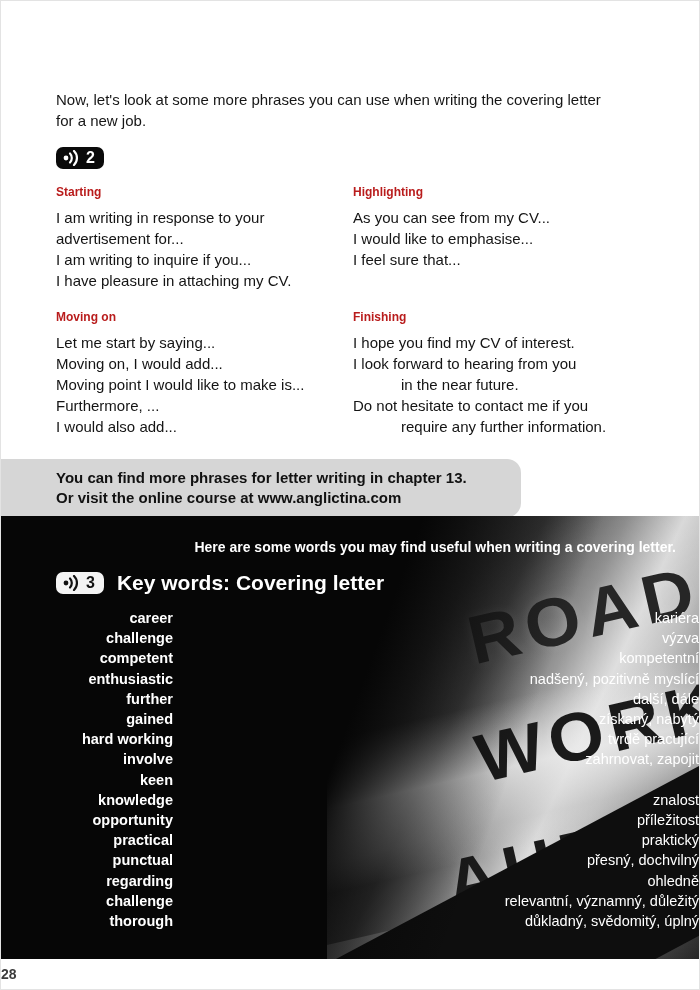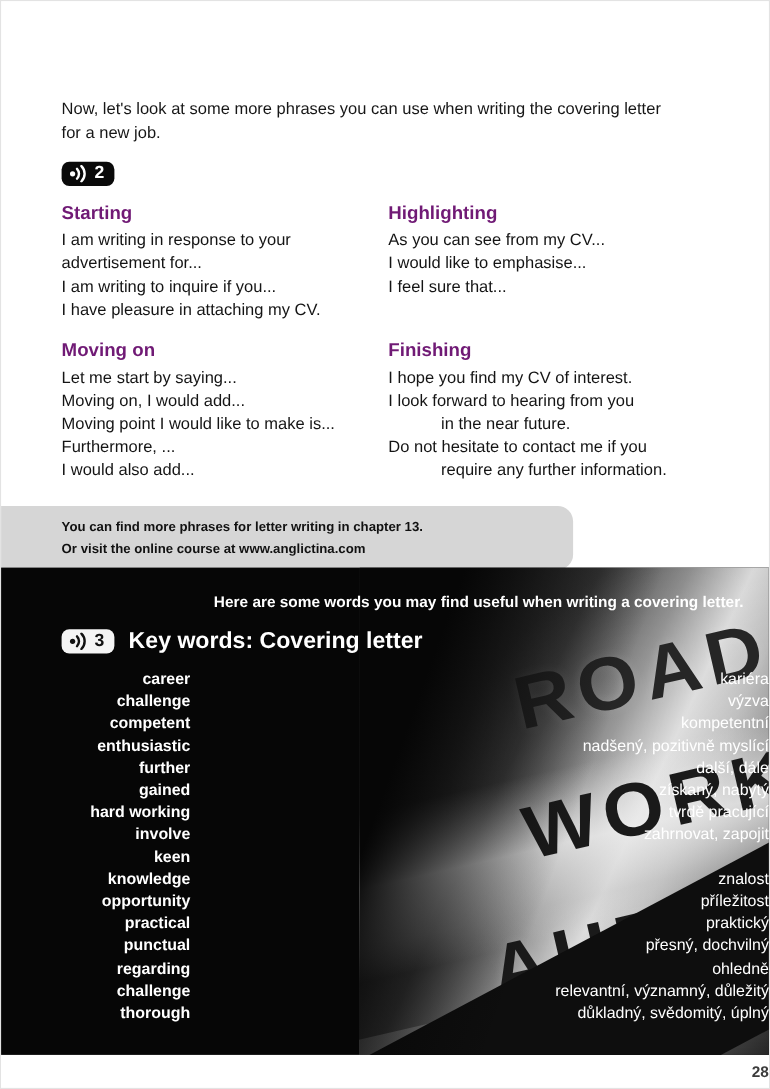--- a/index.html
+++ b/index.html
@@ -26,34 +26,34 @@
   }
   .audio-badge.dark  { background:#0a0a0a; color:#ffffff; margin:16px 0 0 55px; }
   .audio-badge.light { background:#f4f4f4; color:#111111; }
   .audio-badge svg { display:block; }
 
   .phrase-grid {
     display:grid; grid-template-columns:297px 1fr; row-gap:16px;
     margin:12px 40px 0 55px;
   }
   .phrase-group h3 {
-    font-size:17px; line-height:21px; color:#701a75; margin-bottom:4px;
+    font-size:12px; line-height:21px; color:#b91c1c; margin-bottom:4px;
   }
   .phrase-group p {
     font-size:15px; line-height:21px; color:#141414;
   }
   .phrase-group p.indent { padding-left:48px; }
 
   .note-box {
     width:520px; margin-top:22px;
     background:#d6d6d6; border-radius:0 14px 14px 0;
     padding:9px 14px 9px 55px;
   }
   .note-box p {
-    font-size:12px; line-height:20px; font-weight:bold; color:#111;
+    font-size:15px; line-height:20px; font-weight:bold; color:#111;
   }
 
   
   .kw-section {
     position:relative; height:443px; background:#060606; overflow:hidden;
   }
 
   .photo {
     position:absolute; top:0; right:0; width:372px; height:443px; z-index:1;
     overflow:hidden;
@@ -101,21 +101,21 @@
   .kw-title { font-size:21px; line-height:26px; font-weight:bold; color:#ffffff; }
 
   .word-list { margin-top:12px; }
   .word-row { display:flex; font-size:14.5px; line-height:20.2px; color:#ffffff; }
   .word-row .en { width:117px; font-weight:bold; flex:none; }
   .word-row .cs { flex:1; }
 
   
   .footer {
     height:32px; background:#ffffff; border-top:0;
-    display:flex; align-items:center; justify-content:flex-end;
+    display:flex; align-items:center; justify-content:flex-start;
     border-bottom:2px solid #dcdcdc;
   }
   .footer span { font-size:14px; font-weight:bold; color:#3c3c3c; }
 </style>
 </head>
 <body>
 
 <div class="page">
 
   <div class="top-section">

